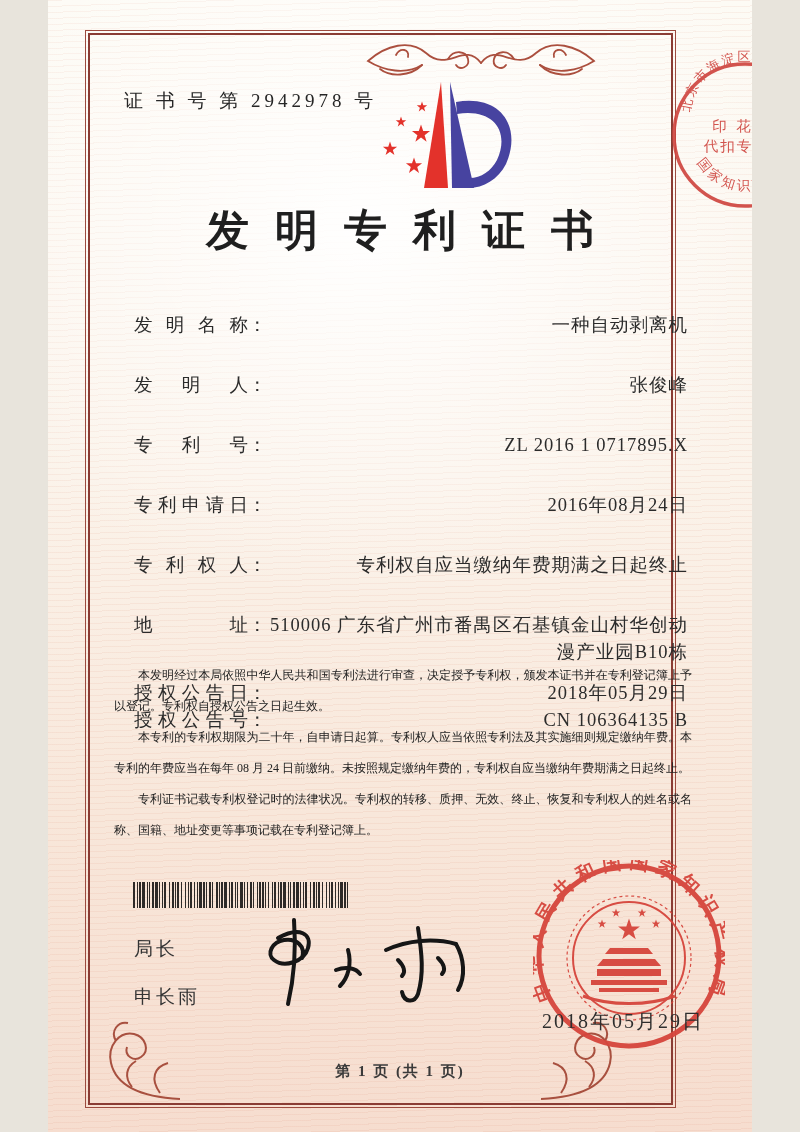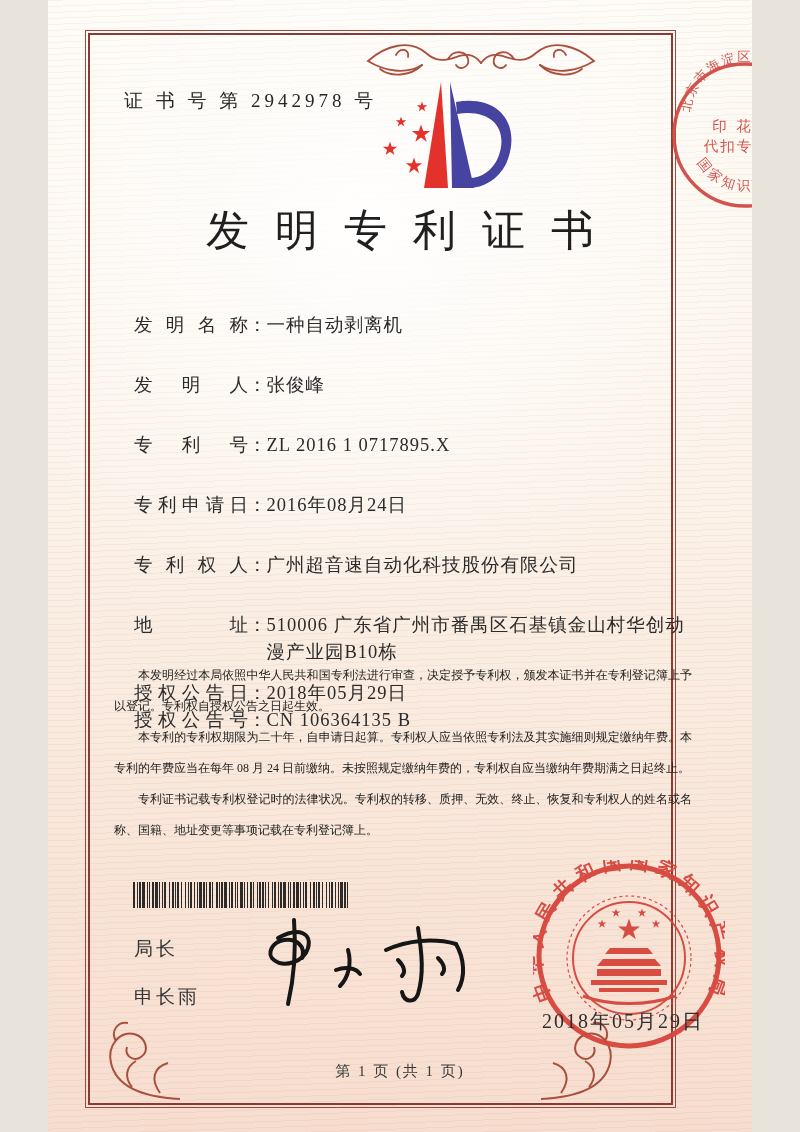--- a/index.html
+++ b/index.html
@@ -18,43 +18,43 @@
   .frame-inner { position:absolute; inset:2px; border:2px solid #8a3c34; }
   .ornament { position:absolute; pointer-events:none; }
   .orn-top { left:270px; top:6px; }
   .orn-bl { left:10px; bottom:2px; }
   .orn-br { right:50px; bottom:2px; transform:scaleX(-1); }
   
   .cert-no { position:absolute; left:76px; top:88px; font-size:19px; letter-spacing:4px; color:#262626; }
   .logo { position:absolute; left:322px; top:76px; }
   .tax-stamp { position:absolute; left:612px; top:50px; opacity:0.92; }
   .title { position:absolute; left:0; right:0; top:202px; text-align:center;
-    font-size:43px; font-weight:normal; letter-spacing:26px; padding-left:26px; color:#1f1f1f; }
+    font-size:43px; font-weight:bold; letter-spacing:26px; padding-left:26px; color:#1f1f1f; }
   
   .fields { position:absolute; left:86px; right:64px; top:312px; font-size:18.5px; }
   .frow { display:flex; align-items:flex-start; margin-bottom:33px; line-height:27px; }
   .frow.addr { margin-bottom:14px; }
   .flabel { display:inline-block; width:114px; text-align:justify; text-align-last:justify; flex:0 0 114px; }
   .fcolon { flex:0 0 auto; }
-  .fvalue { flex:1 1 auto; letter-spacing:1px; }
+  .fvalue { flex:1 1 auto; letter-spacing:1px;text-align:right; }
   .frow-combo { display:flex; line-height:27px;flex-direction:column; }
   .frow-combo .pair { display:flex; }
   
   .body-text { position:absolute; left:66px; right:60px; top:660px;
     font-size:12px; line-height:31px; text-align:justify; color:#222; }
   .body-text p { text-indent:2em; }
   
   .barcode { position:absolute; left:85px; top:882px; }
   .director { position:absolute; left:86px; top:936px; font-size:19px; letter-spacing:3px;
     font-family:"Liberation Sans","DejaVu Sans",sans-serif; color:#333; }
   .director .name { margin-top:22px; }
   .signature { position:absolute; left:200px; top:916px; }
   .seal { position:absolute; left:485px; top:860px; opacity:0.95; }
   .seal-date { position:absolute; left:494px; top:1008px; font-size:20px; letter-spacing:2px; color:#2e2e2e; z-index:5; }
-  .footer { position:absolute; left:0; right:0; top:1062px; text-align:center; font-size:15px; letter-spacing:2px; color:#3a3a3a; }
+  .footer { position:absolute; left:0; right:0; top:1062px; text-align:center; font-size:15px; letter-spacing:2px; color:#3a3a3a;font-weight:bold; }
 </style>
 </head>
 <body>
 
 <div class="page">
 
   <div class="frame">
     <div class="frame-inner"></div>
     <svg class="ornament orn-top" width="250" height="46" viewBox="0 0 250 46">
       <g fill="none" stroke="#ab4f3e" stroke-width="1.8" stroke-linecap="round">
@@ -142,21 +142,21 @@
       <span class="fvalue">ZL 2016 1 0717895.X</span>
     </div>
     <div class="frow">
       <span class="flabel">专利申请日</span>
         <span class="fcolon">：</span>
       <span class="fvalue">2016年08月24日</span>
     </div>
     <div class="frow">
       <span class="flabel">专利权人</span>
         <span class="fcolon">：</span>
-      <span class="fvalue">广州超音速自动化科技股份有限公司</span>
+      <span class="fvalue">专利权自应当缴纳年费期满之日起终止</span>
     </div>
     <div class="frow addr">
       <span class="flabel">地址</span>
         <span class="fcolon">：</span>
       <span class="fvalue" style="max-width:520px;">510006 广东省广州市番禺区石基镇金山村华创动漫产业园B10栋</span>
     </div>
     <div class="frow-combo">
       <span class="pair">
         <span class="flabel">授权公告日</span>
           <span class="fcolon">：</span>

